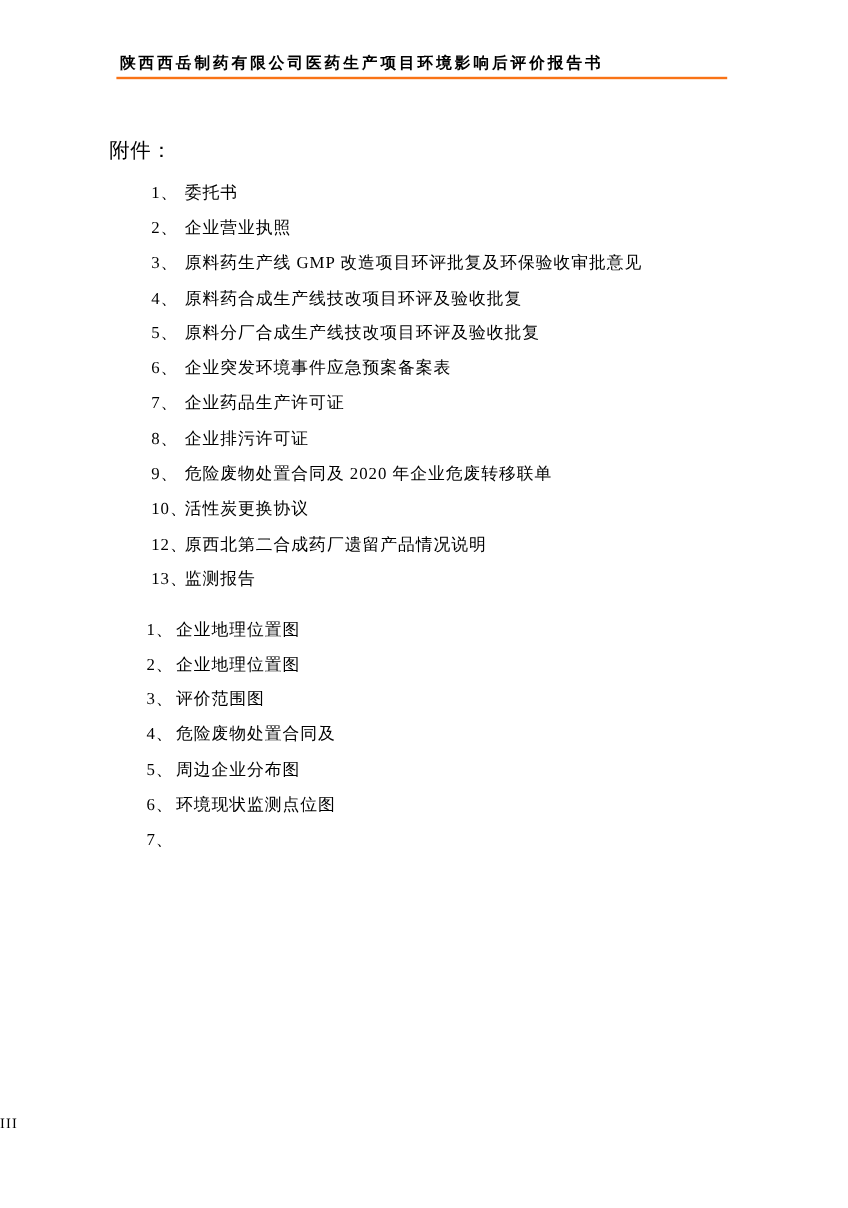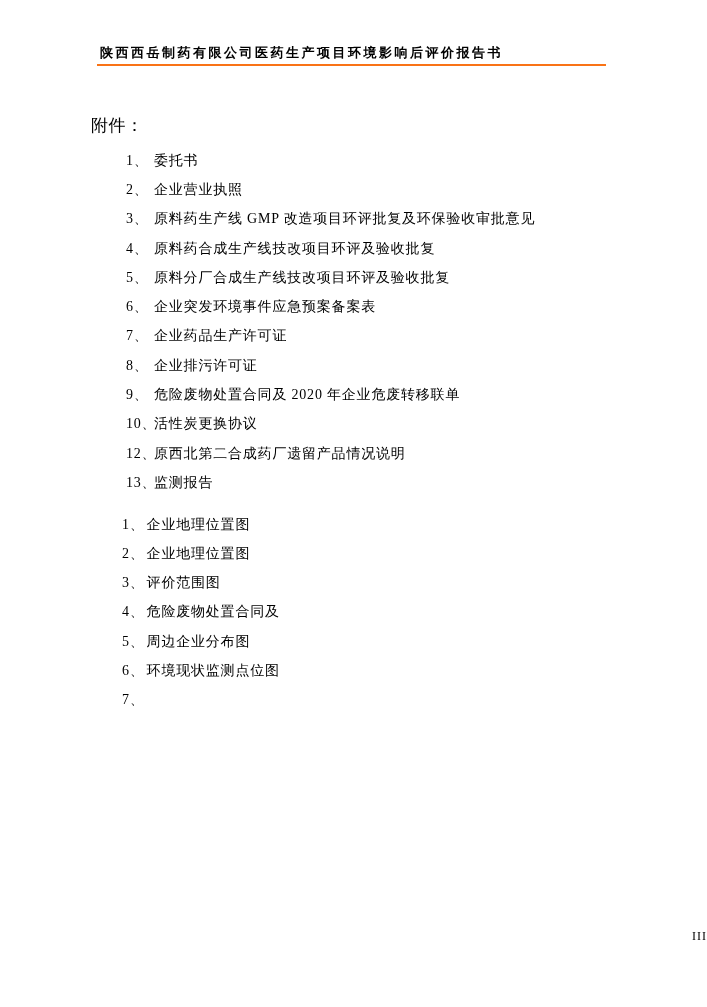--- a/index.html
+++ b/index.html
@@ -72,21 +72,21 @@
     padding-left: 122px;
   }
   .fig-list .num {
     margin-right: 2px;
   }
   .page-footer {
     position: absolute;
     top: 929px;
     left: 0;
     width: 100%;
-    text-align: right;
+    text-align: left;
     font-size: 12px;
     letter-spacing: 1px;
     line-height: 14px;
   }
 </style>
 </head>
 <body>
 
 <div class="page">
 

